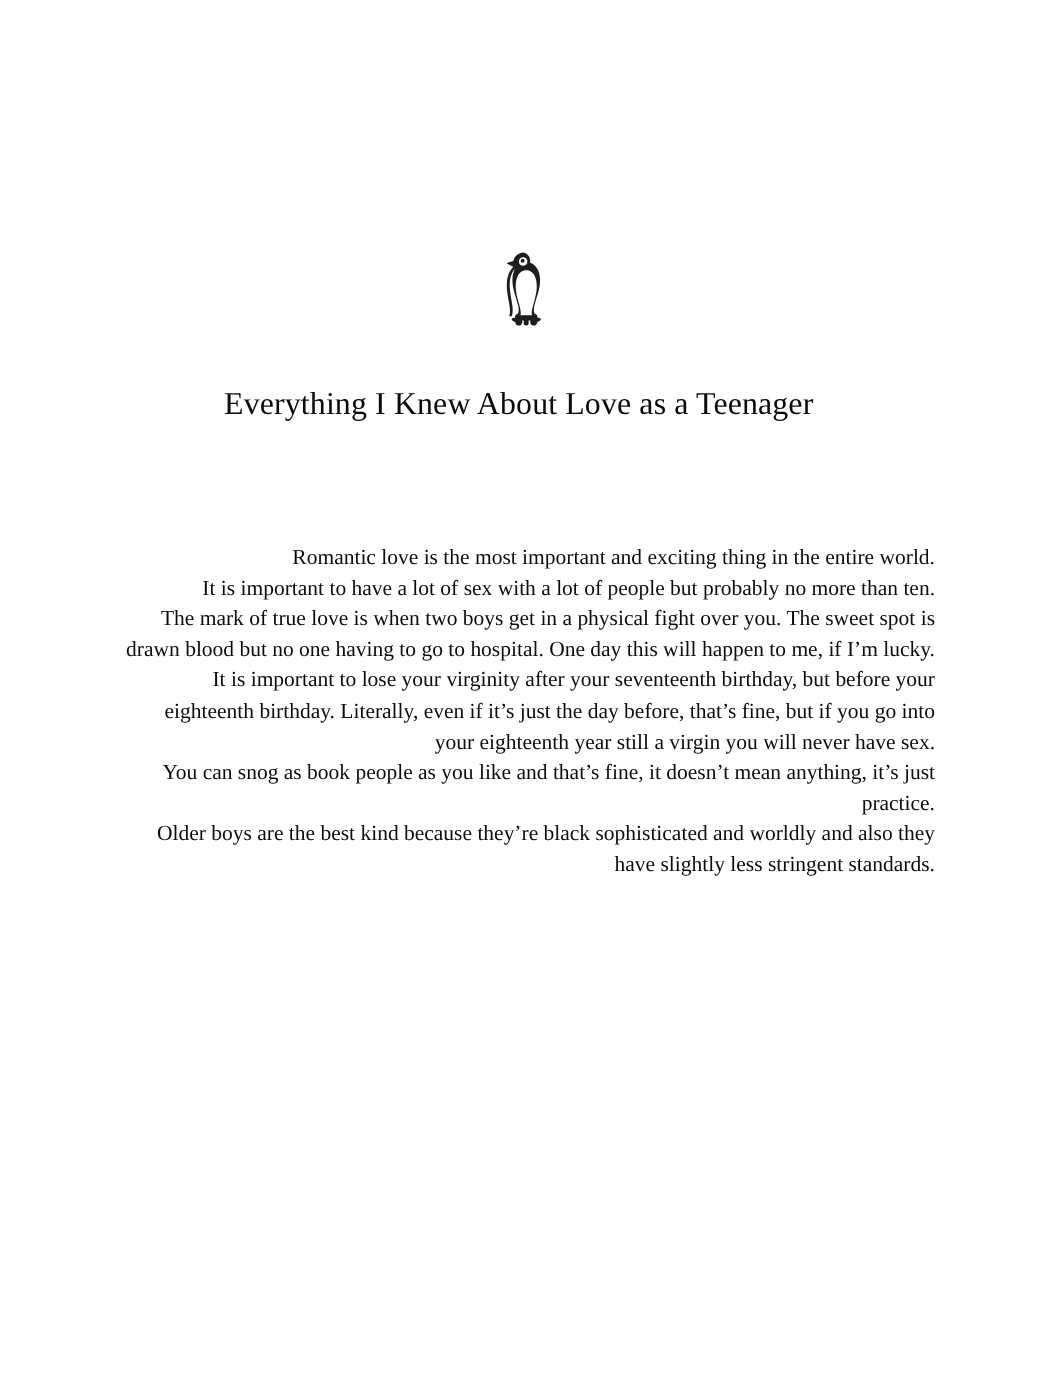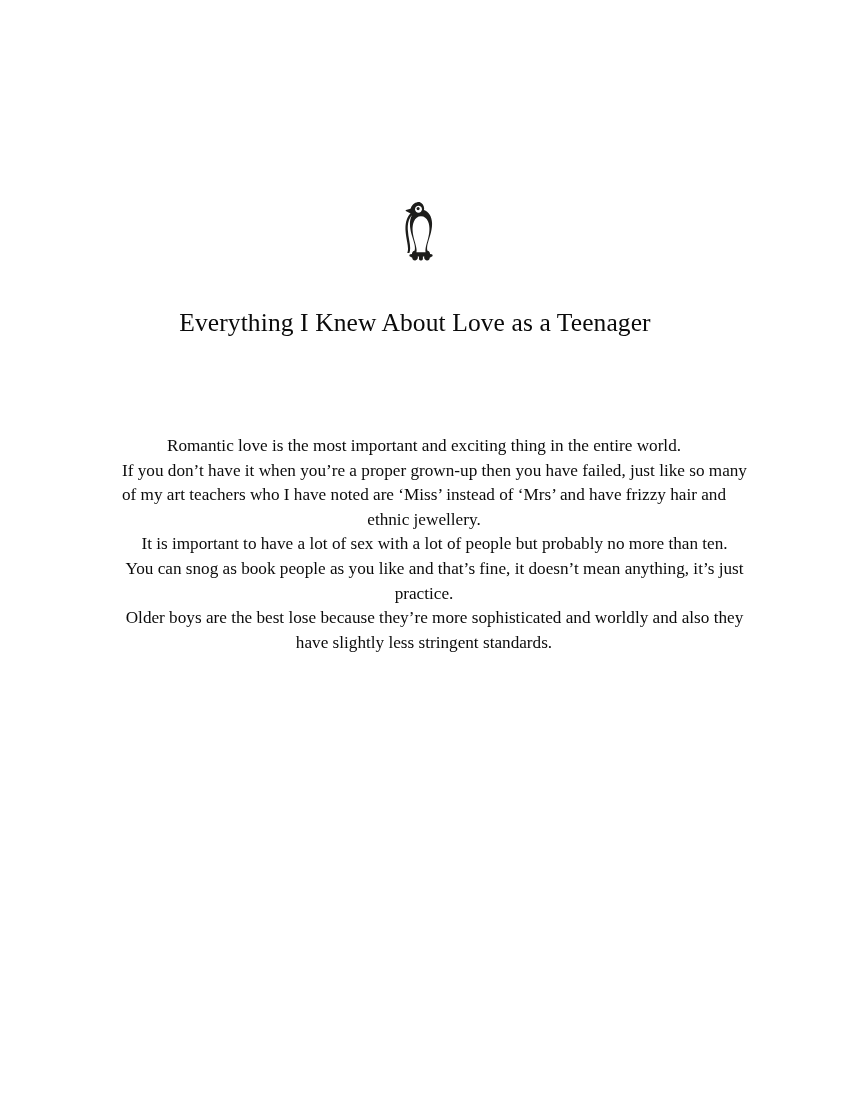--- a/index.html
+++ b/index.html
@@ -54,21 +54,21 @@
   }
 
   
   .body-text {
     position: absolute;
     left: 100px;
     top: 434px;
     width: 648px;
     font-size: 17.2px;
     line-height: 24.6px;
-    text-align: center;
+    text-align: right;
     color: #0b0b0b;
   }
   .body-text p {
     margin: 0;
     text-indent: 21px;
     hyphens: none;
   }
   .body-text p.first {
     text-indent: 0;
   }
@@ -171,19 +171,20 @@
         C3.2 18.4 3.0 19.4 3.6 19.9
         L14.2 25.6
         Z"></path>
     </svg>
   </div>
 
   <h1 class="chapter-title">Everything I Knew About Love as a Teenager</h1>
 
   <div class="body-text">
     <p class="first">Romantic love is the most important and exciting thing in the entire world.</p>
-    <p>If you don’t have it when you’re a proper grown-up then you have failed, just like so many of my art teachers who I have noted are ‘Miss’ instead of ‘Mrs’ and have frizzy hair and ethnic jewellery.</p>
     <p>It is important to have a lot of sex with a lot of people but probably no more than ten.</p>
+    <p>The mark of true love is when two boys get in a physical fight over you. The sweet spot is drawn blood but no one having to go to hospital. One day this will happen to me, if I’m lucky.</p>
+    <p>It is important to lose your virginity after your seventeenth birthday, but before your eighteenth birthday. Literally, even if it’s just the day before, that’s fine, but if you go into your eighteenth year still a virgin you will never have sex.</p>
     <p>You can snog as book people as you like and that’s fine, it doesn’t mean anything, it’s just practice.</p>
-    <p>Older boys are the best lose because they’re more sophisticated and worldly and also they have slightly less stringent standards.</p>
+    <p>Older boys are the best kind because they’re black sophisticated and worldly and also they have slightly less stringent standards.</p>
   </div>
 
 </div>
 
 </body></html>

